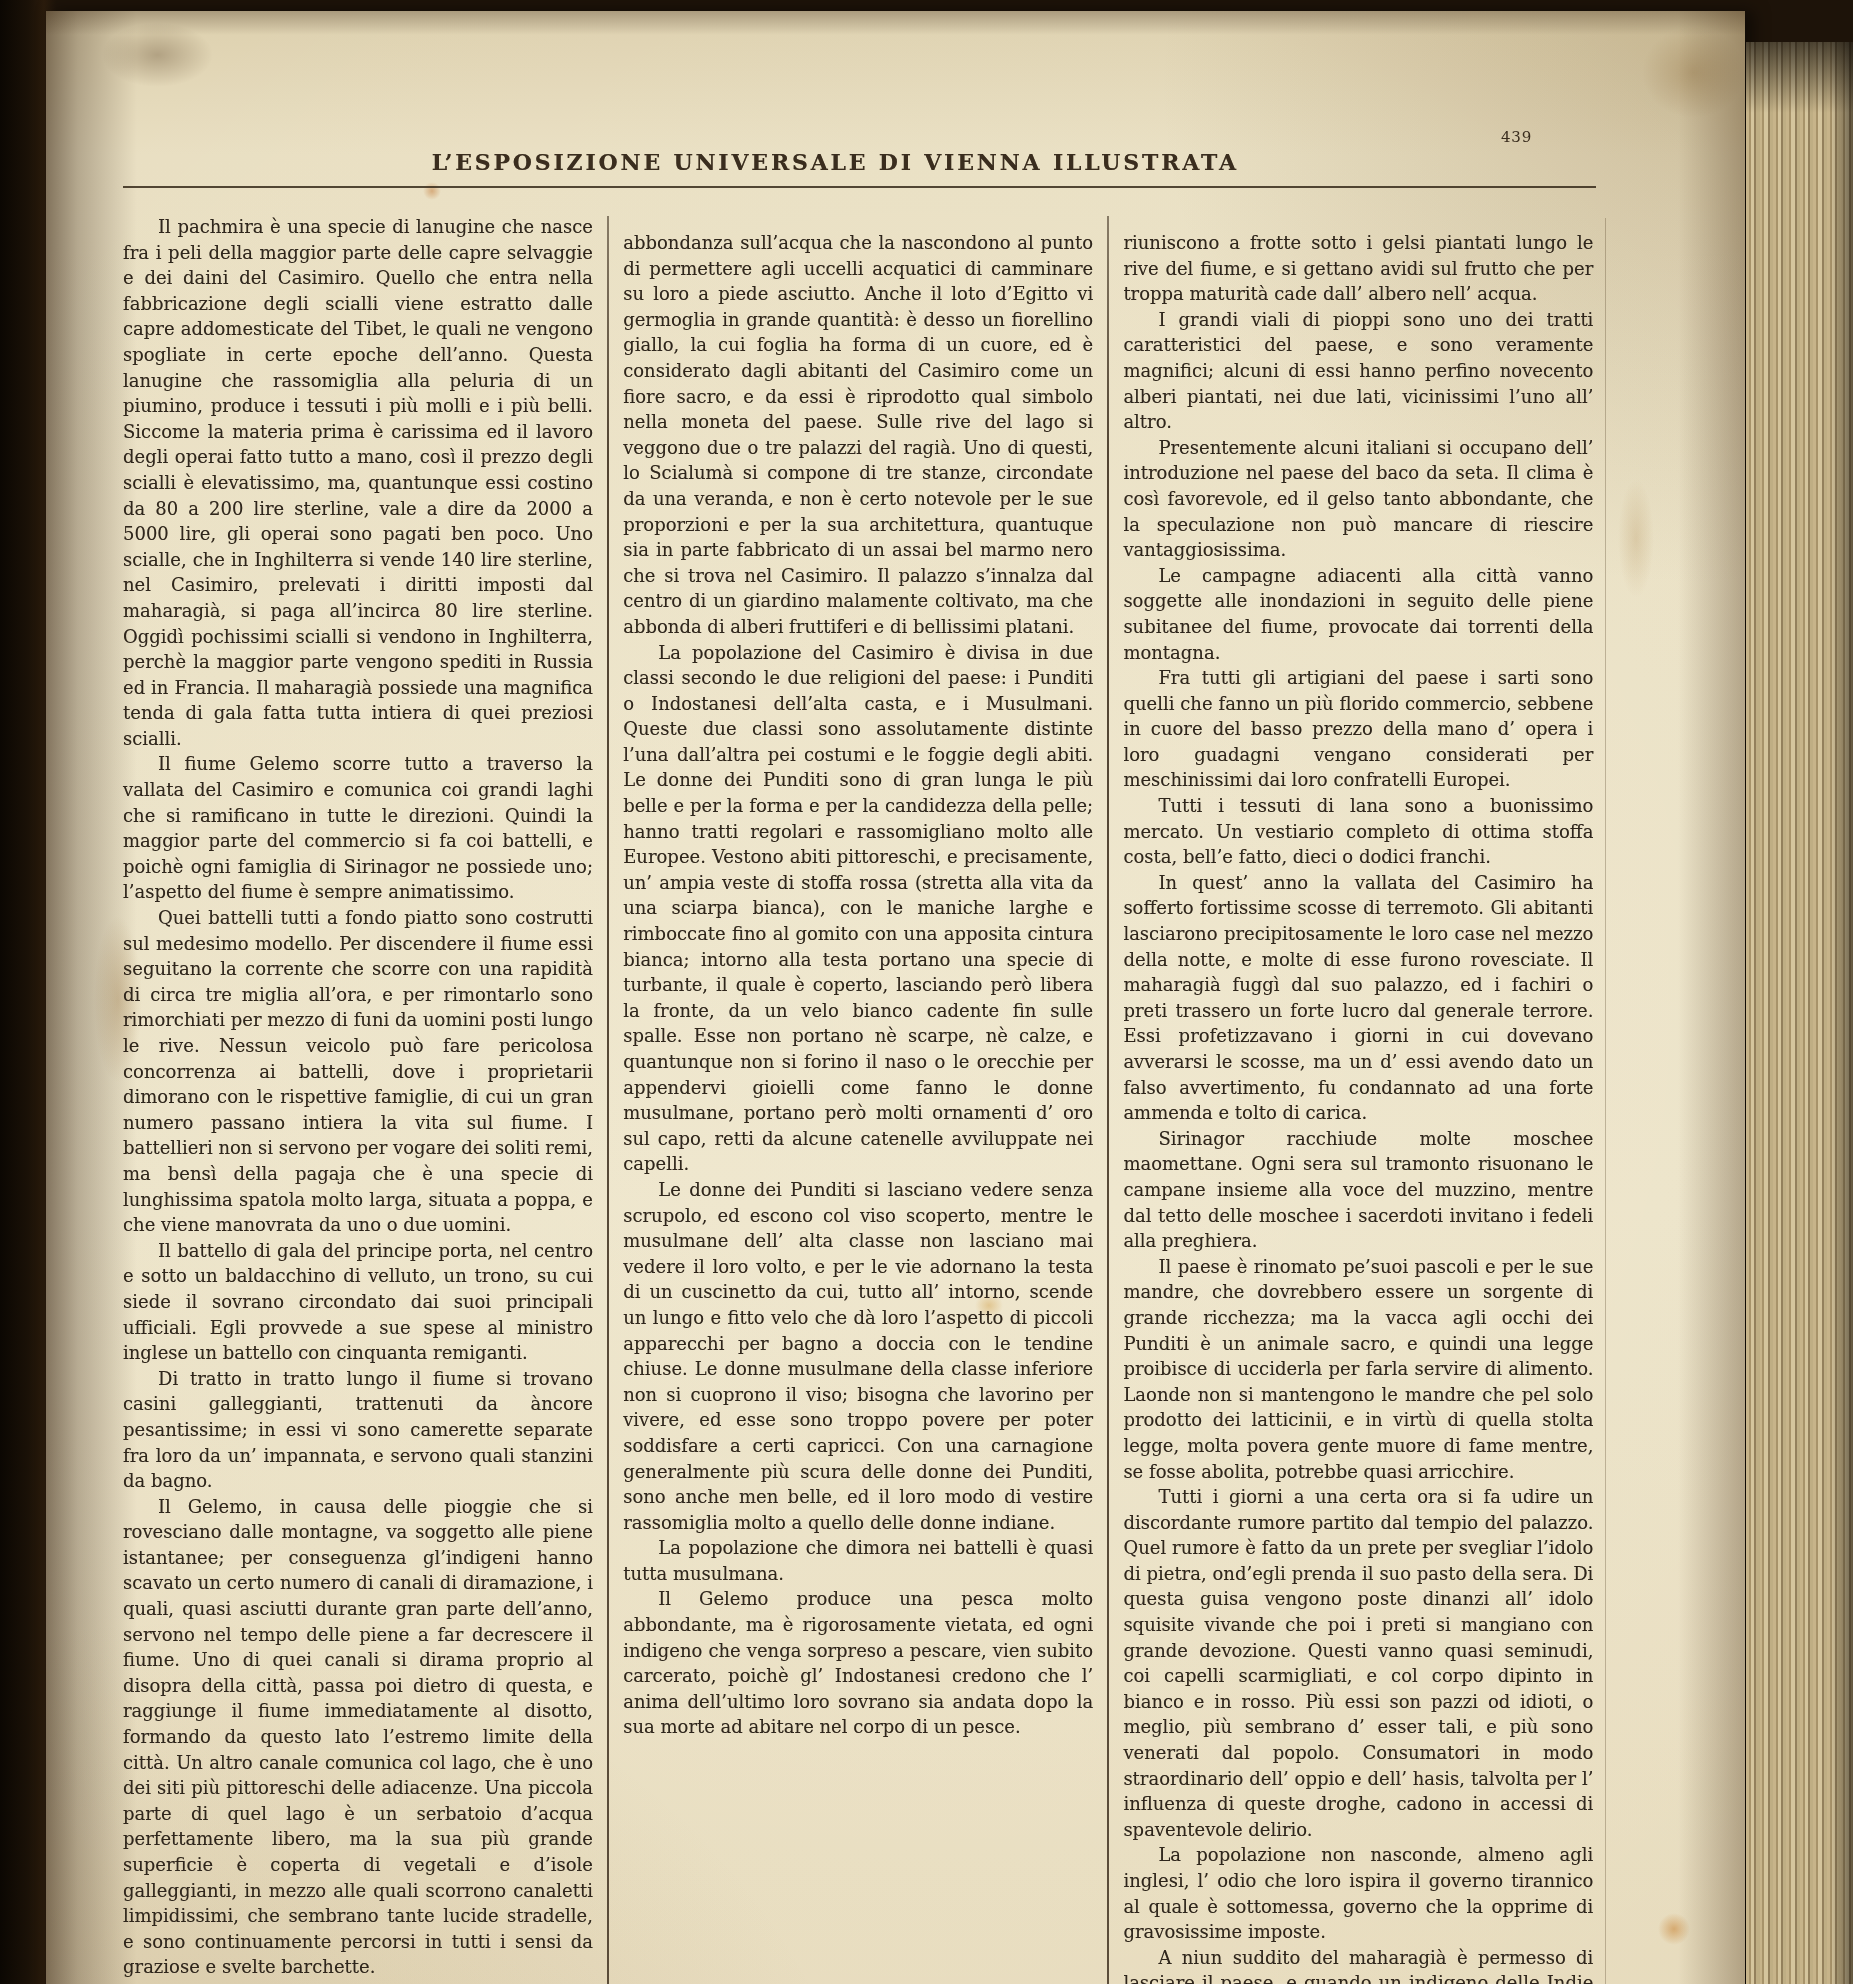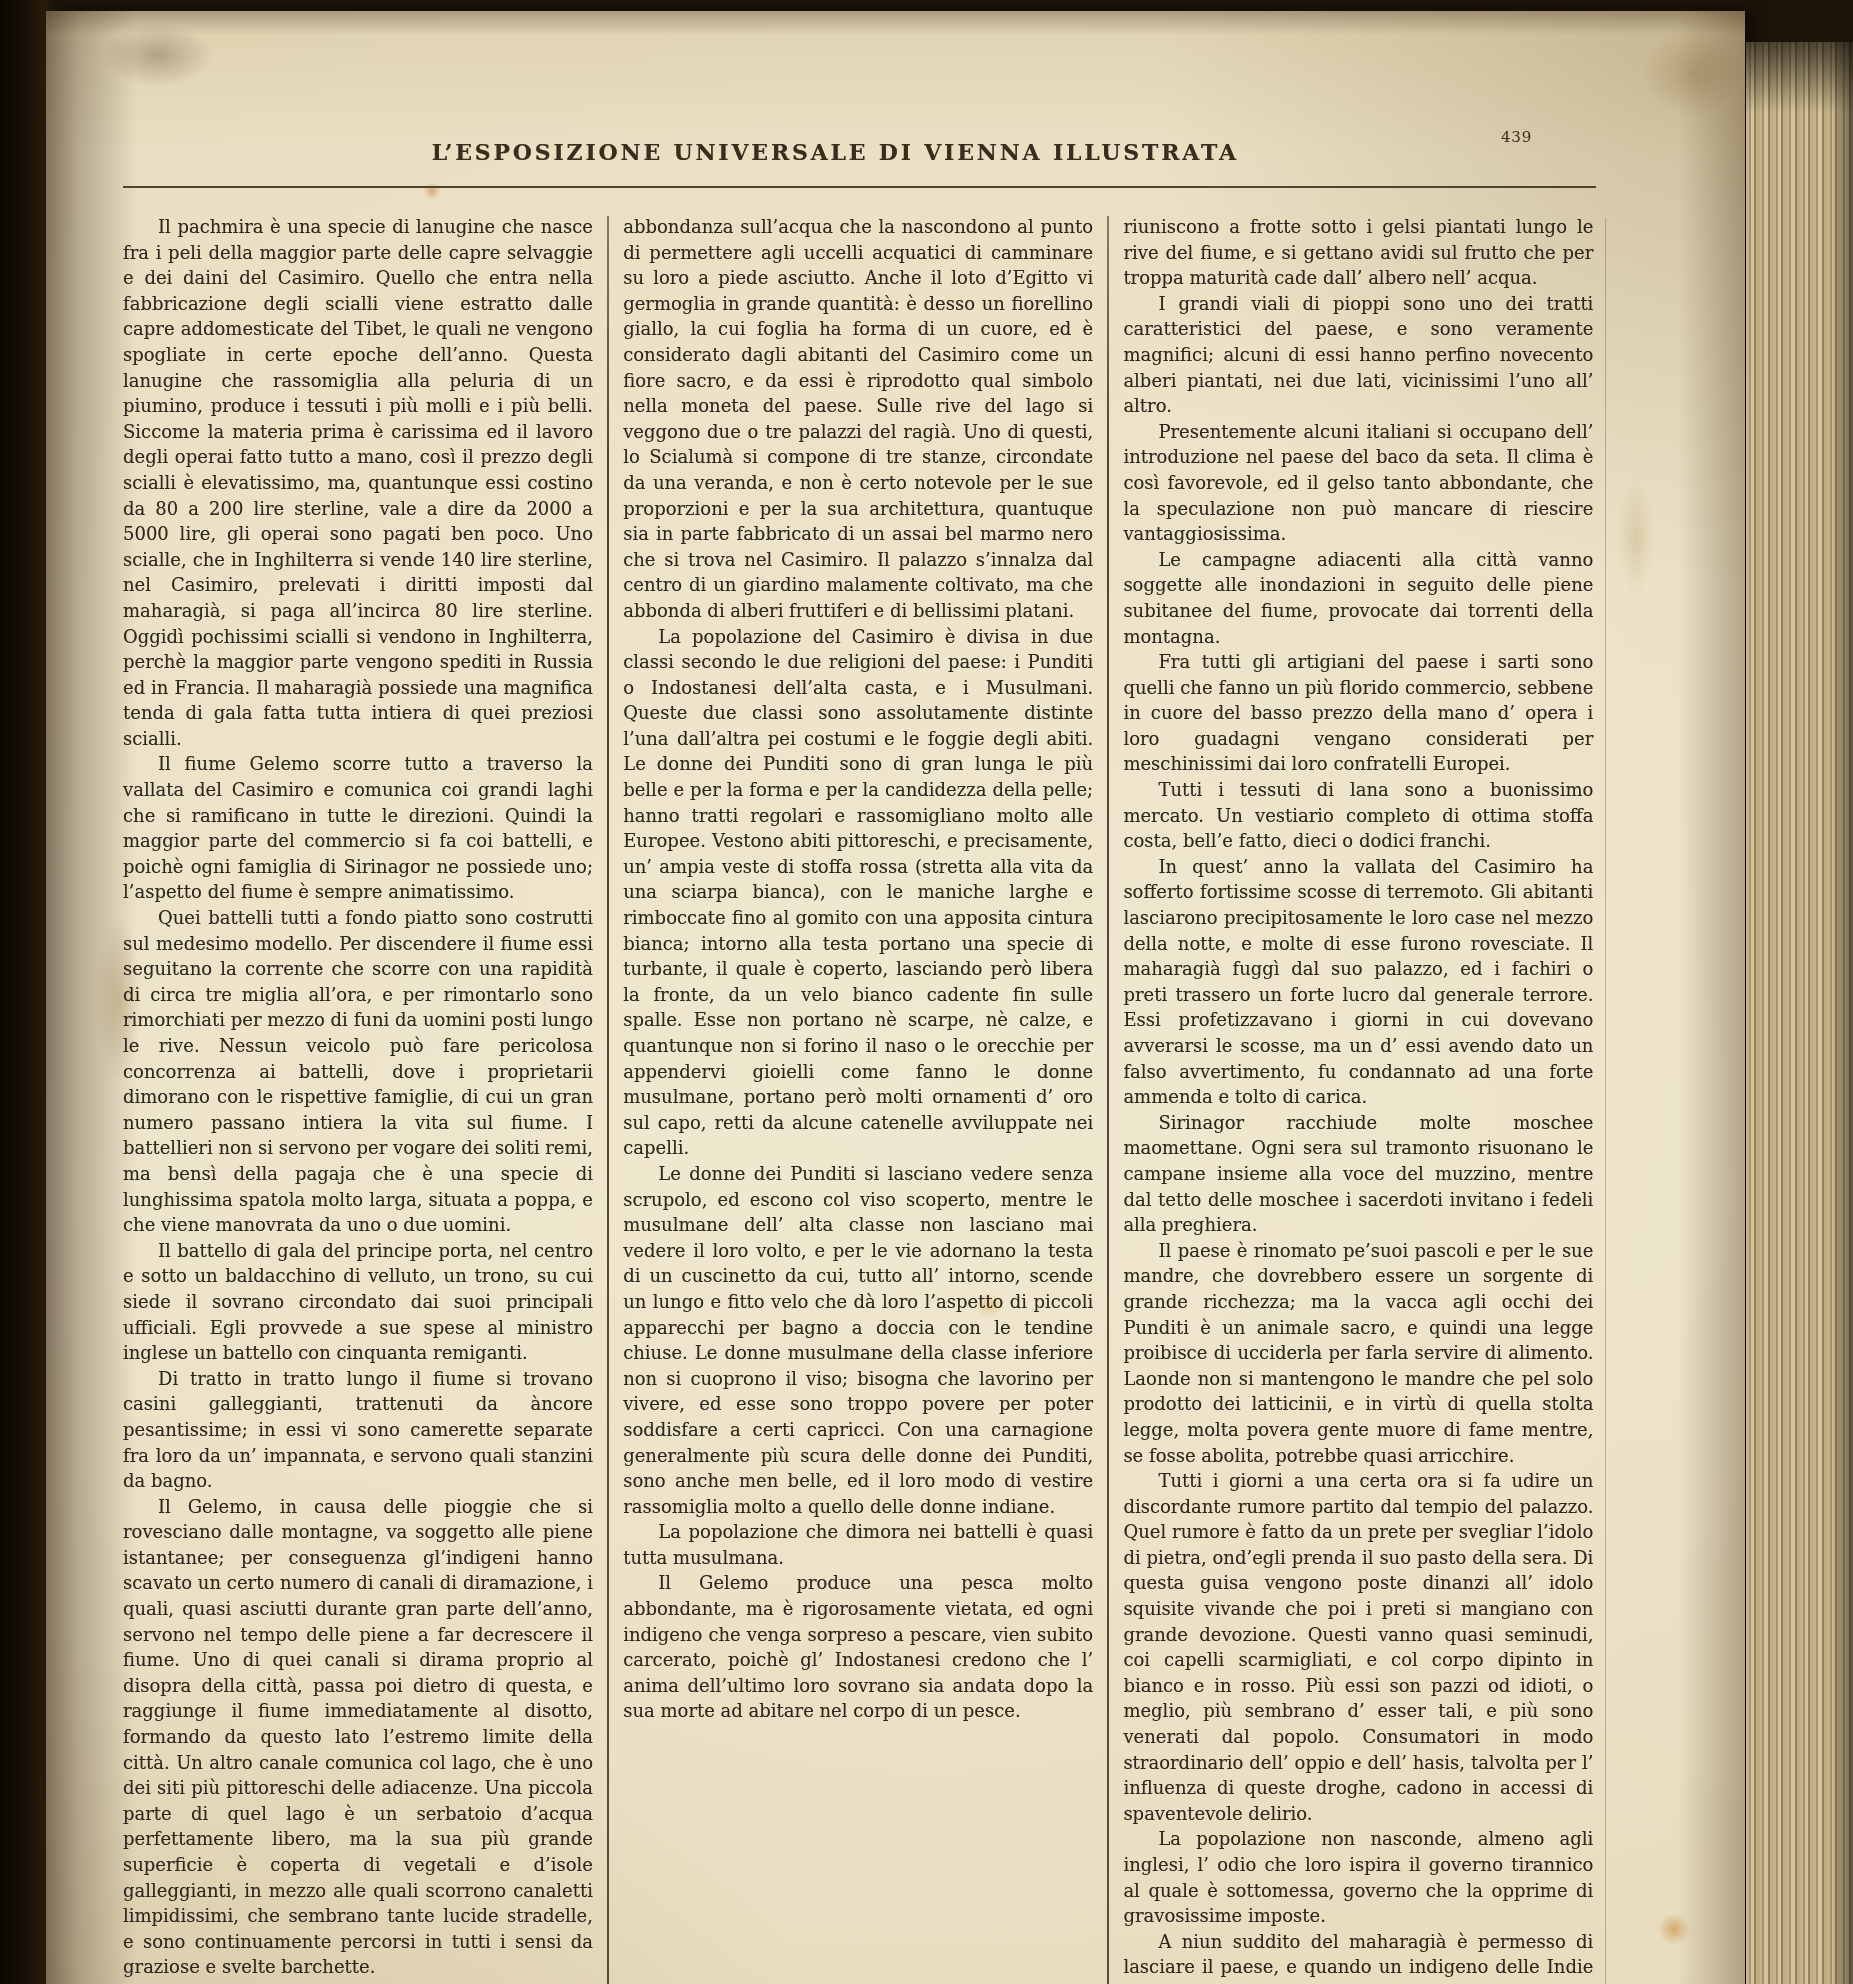--- a/index.html
+++ b/index.html
@@ -64,21 +64,21 @@
     background: radial-gradient(closest-side, rgba(190,110,40,0.45), rgba(190,110,40,0) 100%); }
   .stain.s7 { left: 56px; top: 12px; width: 111px; height: 64px;
     background: radial-gradient(closest-side, rgba(70,45,18,0.30), rgba(70,45,18,0) 100%); }
   .stain.s9 { left: 1572px; top: 468px; width: 36px; height: 119px;
     background: radial-gradient(closest-side, rgba(160,115,50,0.20), rgba(160,115,50,0) 100%); }
   
   .content { position: absolute; left: 77px; top: 0; width: 1473px; height: 100%; }
   .header { position: absolute; left: 0; top: 117px; width: 100%; height: 44px; }
   .title {
     position: absolute; left: 50%; transform: translateX(-53%);
-    top: 11px; white-space: nowrap;
+    top: 21px; white-space: nowrap;
     font-size: 22px; letter-spacing: 2.8px; font-weight: bold;
     color: #3a2d1e; text-shadow: 0 0 0.4px rgba(58,45,30,0.5);
   }
   .pagenum {
     position: absolute; right: 64px; top: 0;
     font-size: 15px; color: #3a2d1e; letter-spacing: 0.8px;
   }
   .header-rule {
     position: absolute; left: 0; top: 175px; width: 100%;
     border-top: 2px solid rgba(48,35,20,0.82);
@@ -94,21 +94,21 @@
   }
   .right-rule {
     position: absolute; right: -10.3px; top: 4px; width: 1.2px; height: 1850px;
     background: rgba(80,58,32,0.30);
   }
   .col p.para {
     margin: 0; text-indent: 35px; text-align: justify;
     font-size: 18px; line-height: 25.6px; color: #2f261c;
     text-shadow: 0 0 0.4px rgba(47,38,28,0.35);
   }
-  .col p.para.noindent { text-indent: 0; }
+  .col p.para.noindent { text-indent: 0; margin-top: 16px; }
   .it { }
 </style>
 </head>
 <body>
 
 <div class="scan">
   <div class="page">
 
     <div class="stain s2"></div>
     <div class="stain s3"></div>

